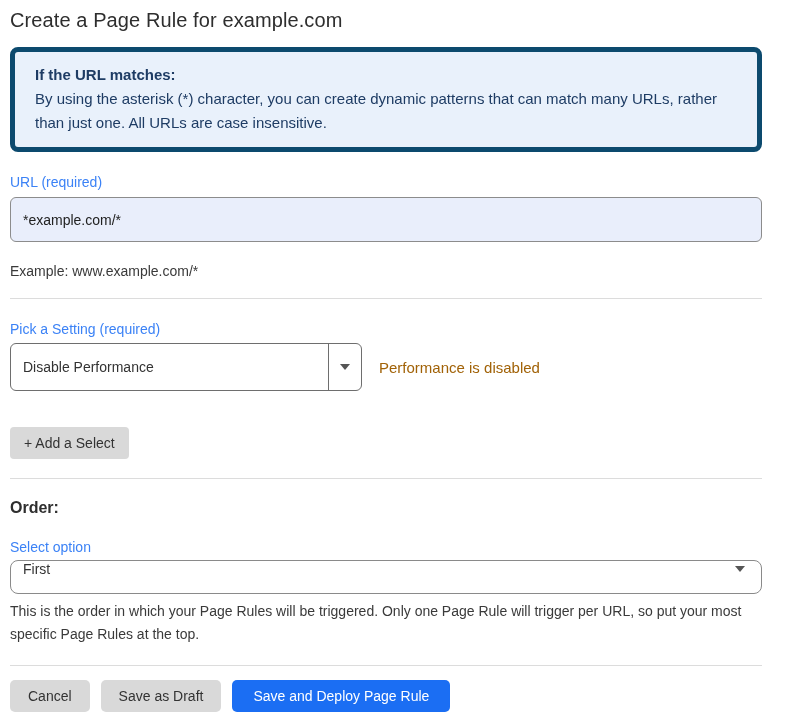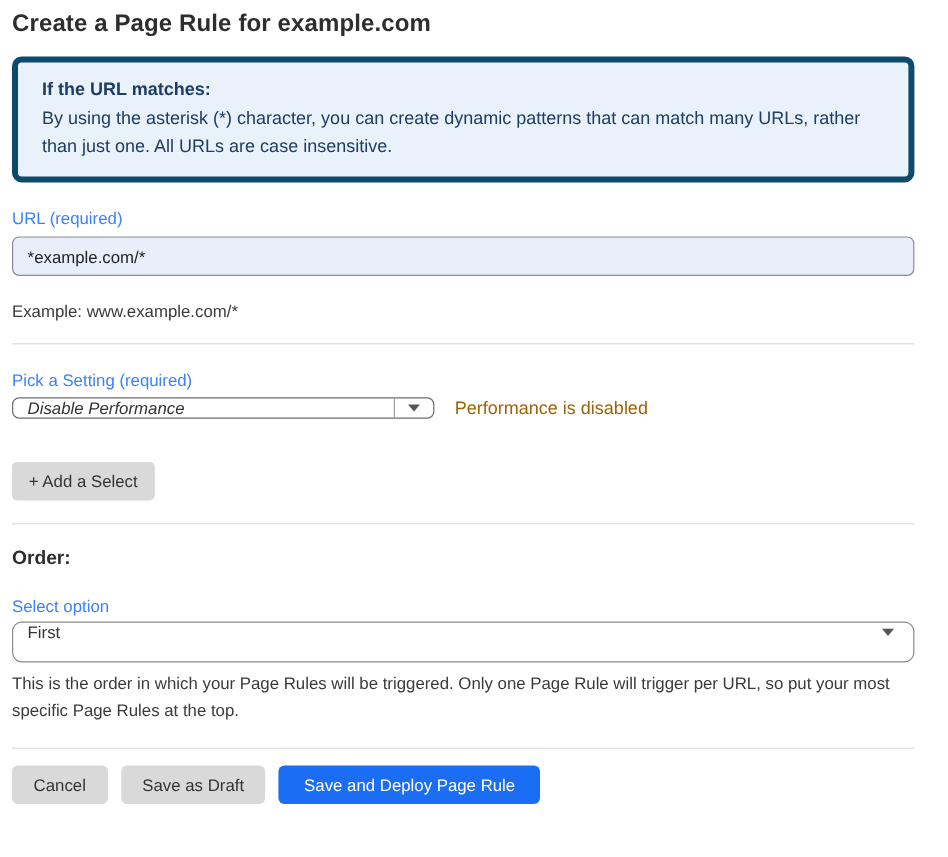--- a/index.html
+++ b/index.html
@@ -14,21 +14,21 @@
     height: 714px;
     box-sizing: border-box;
     padding: 9px 28px 0 10px;
     background: #ffffff;
     overflow: hidden;
   }
   .content { width: 752px; }
 
   .page-title {
     font-size: 20px;
-    font-weight: 700;
+    font-weight: 400;
     color: #2e2e2e;
     letter-spacing: 0.1px;
   }
 
   .info-box {
     margin-top: 15px;
     background: #e9f1fb;
     border: 5px solid #0c4a6e;
     border-radius: 8px;
     padding: 11px 20px 12px 20px;
@@ -48,21 +48,21 @@
   .field-label {
     margin-top: 22px;
     font-size: 14px;
     color: #3b82f6;
   }
 
   .url-input {
     margin-top: 7px;
     width: 100%;
     box-sizing: border-box;
-    height: 33px;
+    height: 45px;
     background: #e9eefb;
     border: 1px solid #8c8c8c;
     border-radius: 6px;
     padding: 0 12px;
     font-size: 14px;
     color: #222222;
     font-family: "Liberation Sans", sans-serif;
     outline: none;
   }
 
@@ -85,29 +85,28 @@
     color: #2e2e2e;
   }
 
   .setting-row {
     margin-top: 6px;
     display: flex;
     align-items: center;
   }
   .select-box {
     width: 352px;
-    height: 18px;
+    height: 48px;
     box-sizing: border-box;
     border: 1px solid #6e6e6e;
     border-radius: 6px;
     background: #ffffff;
     display: flex;
     align-items: center;
     cursor: pointer;
-    font-style: italic;
   }
   .select-box .select-text {
     flex: 1;
     padding-left: 12px;
     font-size: 14px;
     color: #333333;
   }
   .select-box .arrow-section {
     width: 32px;
     align-self: stretch;

